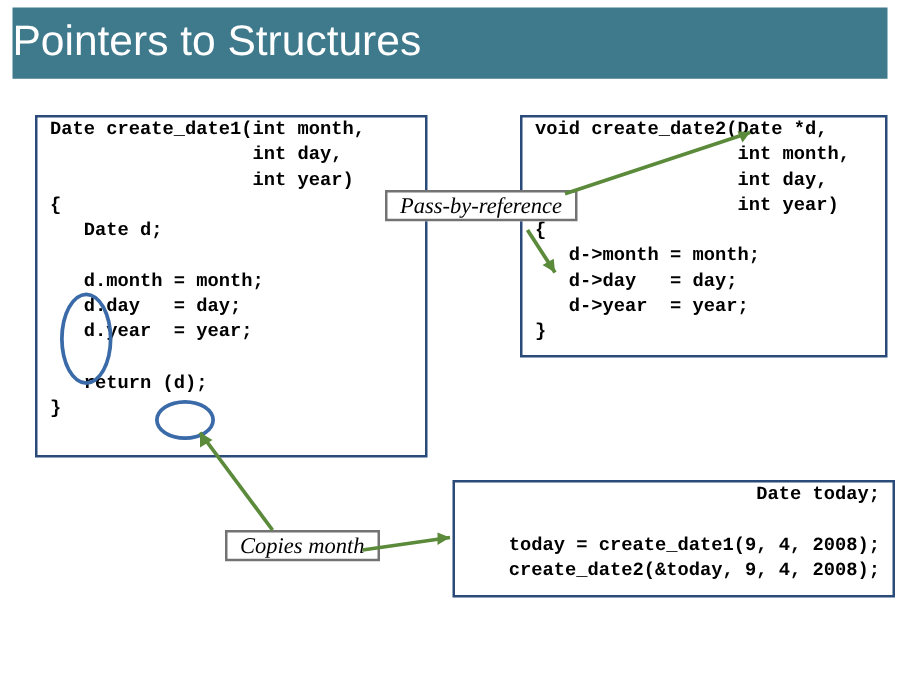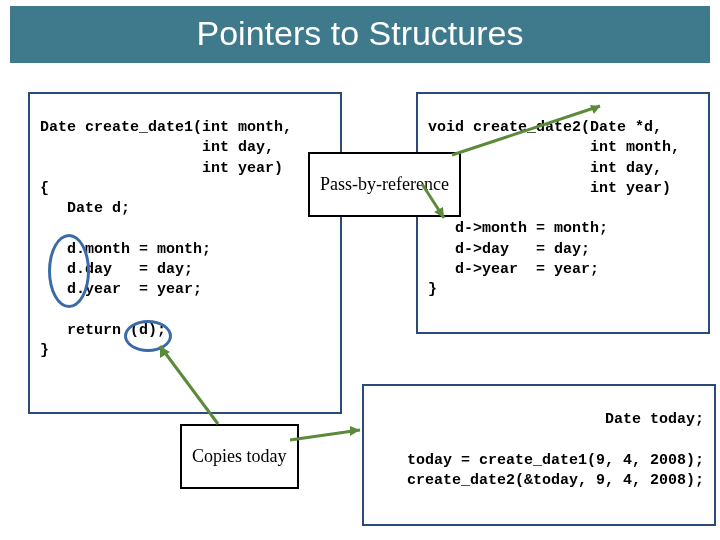--- a/index.html
+++ b/index.html
@@ -10,42 +10,43 @@
     background: #fff;
     font-family: "Comic Sans MS", cursive, sans-serif;
     position: relative;
     overflow: hidden;
   }
   .title-bar {
     background: #3f7a8c;
     color: #fff;
     font-size: 34px;
     padding: 8px 0 10px 0;
-    text-align: center;
+    text-align: left;
     margin: 6px 10px 0 10px;
   }
   .code-box {
     position: absolute;
     border: 2px solid #2a4a7a;
     background: #fff;
-    padding: 24px 10px;
+    padding: 0 10px;
     font-family: "Courier New", monospace;
     font-size: 15px;
     font-weight: bold;
     line-height: 1.35;
     white-space: pre;
   }
   .label-box {
     position: absolute;
-    border: 2px solid #000000;
+    border: 2px solid #737373;
     background: #fff;
-    padding: 20px 10px;
+    padding: 0 10px;
     font-family: "Comic Sans MS", cursive;
     font-size: 18px;
     text-align: center;
+    font-style: italic;
   }
   .ellipse {
     position: absolute;
     border: 3px solid #3a6aa8;
     border-radius: 50%;
     background: transparent;
   }
 </style>
 </head>
 <body>
@@ -75,21 +76,21 @@
    d-&gt;year  = year;
 }</div>
 
 <div class="code-box" style="left:362px; top:384px; width:330px; height:90px;text-align:right;">Date today;
 
 today = create_date1(9, 4, 2008);
 create_date2(&amp;today, 9, 4, 2008);</div>
 
 <div class="label-box" style="left:308px; top:152px;">Pass-by-reference</div>
 
-<div class="label-box" style="left:180px; top:424px;">Copies today</div>
+<div class="label-box" style="left:180px; top:424px;">Copies month</div>
 
 <div class="ellipse" style="left:48px; top:234px; width:36px; height:68px;"></div>
 
 <div class="ellipse" style="left:124px; top:320px; width:42px; height:26px;"></div>
 
 <svg style="position:absolute; left:0; top:0; width:720px; height:540px; pointer-events:none;">
 
   <line x1="452" y1="155" x2="600" y2="106" stroke="#5a8a3a" stroke-width="3"></line>
   <polygon points="600,106 590,105 594,114" fill="#5a8a3a"></polygon>
 

